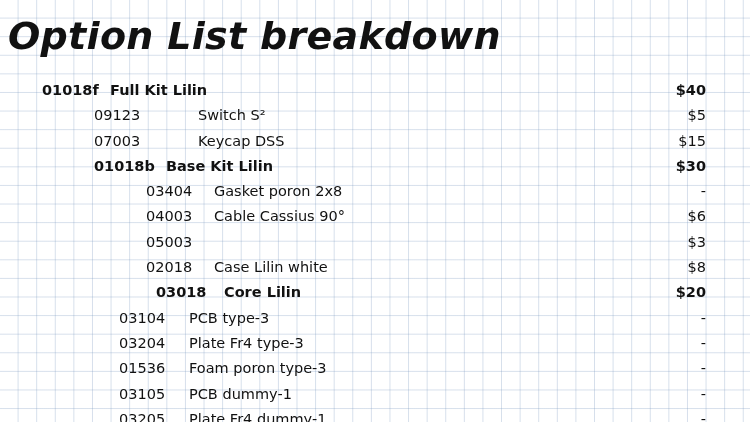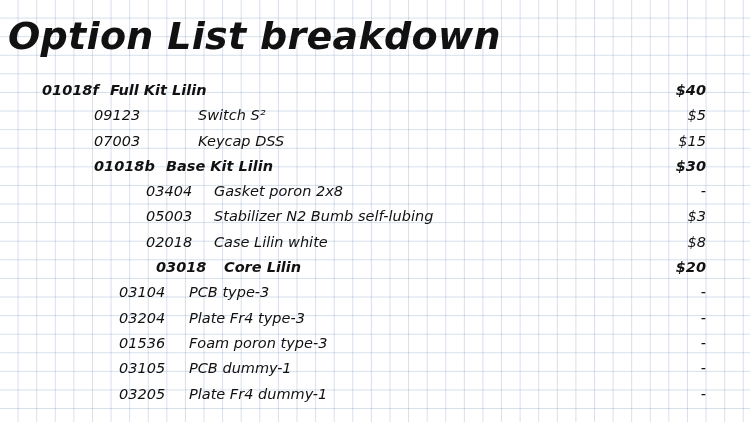--- a/index.html
+++ b/index.html
@@ -49,21 +49,20 @@
     position: absolute;
     top: 82px;
     left: 0;
     width: 750px;
   }
   .row {
     display: flex;
     align-items: baseline;
     height: 25.3px;
     font-family: "DejaVu Sans", sans-serif;
-    font-style: italic;
     font-size: 14.5px;
     color: #111111;
   }
   .row.bold {
     font-weight: bold;
   }
   .code {
     text-align: left;
     white-space: nowrap;
     flex: 0 0 auto;
@@ -134,22 +133,27 @@
         <span class="spacer"></span>
         <span class="price">$30</span>
       </div>
       <div class="row lvl3">
         <span class="code">03404</span>
         <span class="name">Gasket poron 2x8</span>
         <span class="spacer"></span>
         <span class="price">-</span>
       </div>
       <div class="row lvl3">
+        <span class="code">04003</span>
+        <span class="name">Cable Cassius 90°</span>
+        <span class="spacer"></span>
+        <span class="price">$6</span>
+      </div>
+      <div class="row lvl3">
         <span class="code">05003</span>
-        <span class="name">Stabilizer N2 Bumb self-lubing</span>
         <span class="spacer"></span>
         <span class="price">$3</span>
       </div>
       <div class="row lvl3">
         <span class="code">02018</span>
         <span class="name">Case Lilin white</span>
         <span class="spacer"></span>
         <span class="price">$8</span>
       </div>
       <div class="row lvl4 bold">

